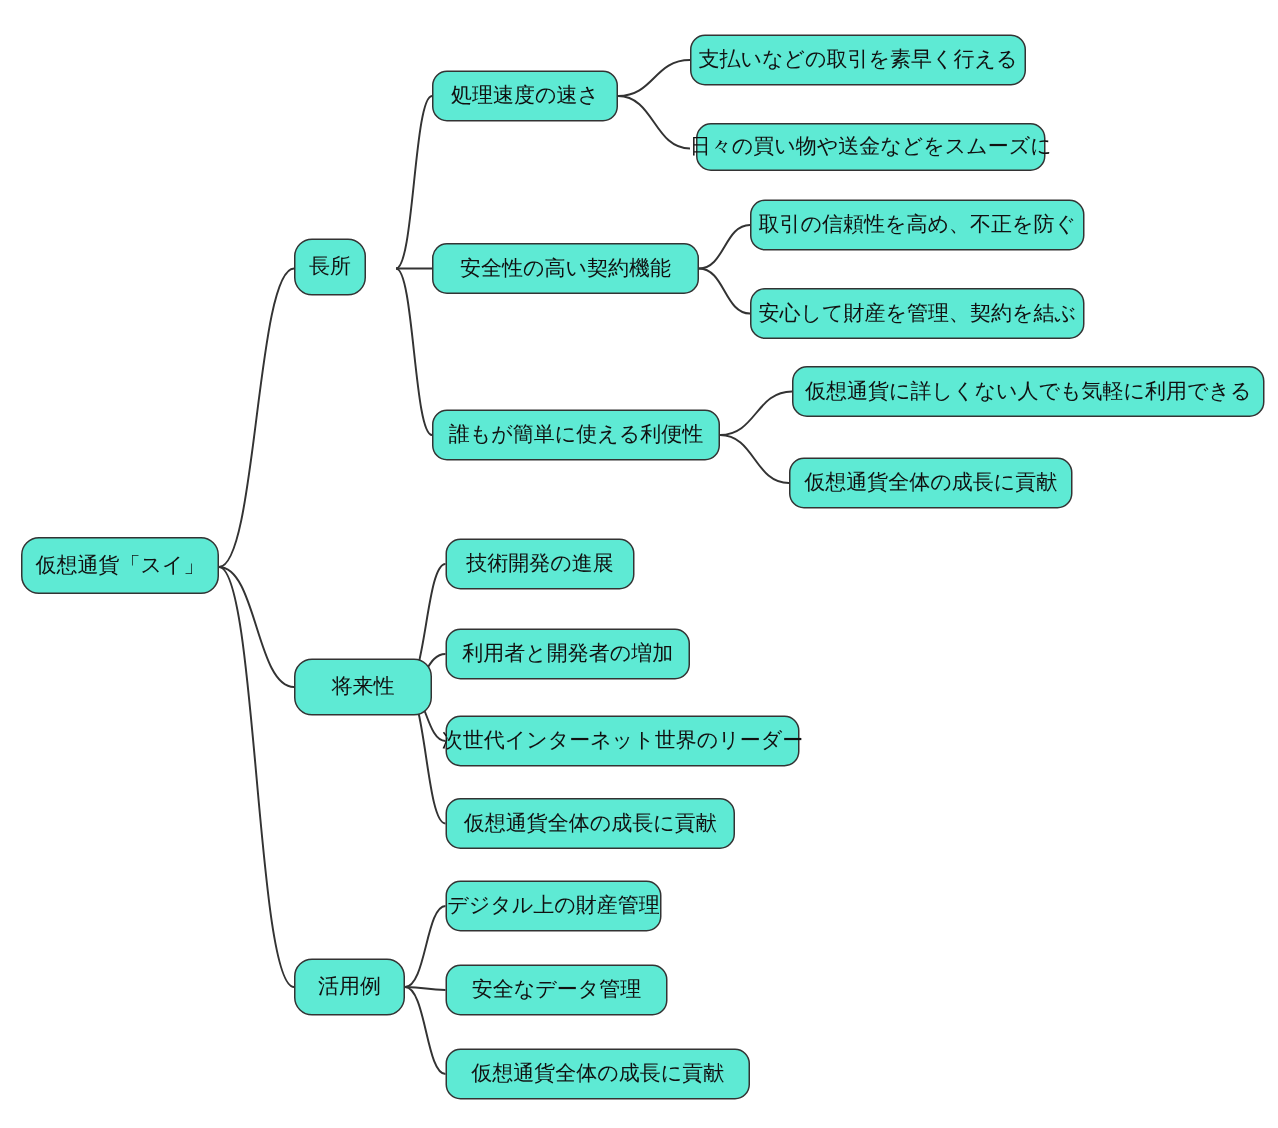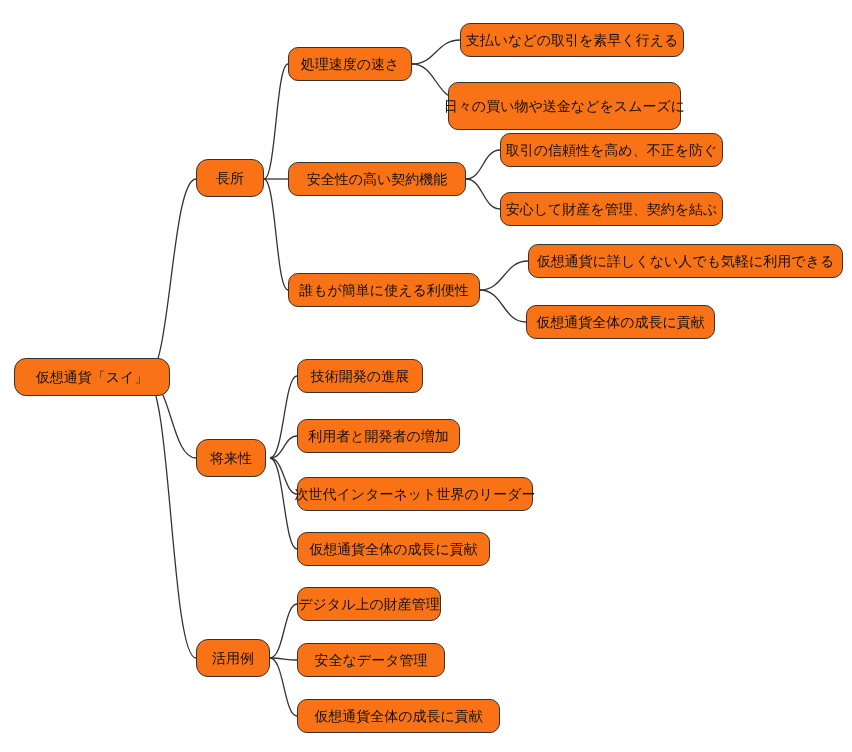--- a/index.html
+++ b/index.html
@@ -27,21 +27,21 @@
     fill: none;
     stroke: #333333;
     stroke-width: 1.3;
   }
   .node {
     position: absolute;
     box-sizing: border-box;
     display: flex;
     align-items: center;
     justify-content: center;
-    background: #f97316;
+    background: #5eead4;
     border: 1.8px solid #333333;
     border-radius: 10px;
     font-size: 14px;
     color: #111111;
     white-space: nowrap;
     line-height: 1;
   }
   .lvl-root, .lvl-branch {
     border-radius: 12px;
     font-size: 14px;
@@ -75,37 +75,37 @@
       <path d="M270,458 C284,458 284,436 297,436"></path>
       <path d="M270,458 C284,458 284,494 297,494"></path>
       <path d="M270,458 C284,458 284,549 297,549"></path>
 
       <path d="M270,658 C284,658 284,604 297,604"></path>
       <path d="M270,658 C284,658 284,660 297,660"></path>
       <path d="M270,658 C284,658 284,716 297,716"></path>
     </g>
   </svg>
 
-  <div class="node lvl-root" style="left:14px;top:358px;width:156px;height:38px">仮想通貨「スイ」</div>
+  <div class="node lvl-root" style="left:14px;top:358px;width:132px;height:38px">仮想通貨「スイ」</div>
 
-  <div class="node lvl-branch" style="left:196px;top:159px;width:68px;height:38px">長所</div>
+  <div class="node lvl-branch" style="left:196px;top:159px;width:48px;height:38px">長所</div>
 
   <div class="node" style="left:288px;top:47px;width:124px;height:34px">処理速度の速さ</div>
   <div class="node" style="left:460px;top:23px;width:224px;height:34px">支払いなどの取引を素早く行える</div>
-  <div class="node" style="left:448px;top:82px;width:233px;height:48px">日々の買い物や送金などをスムーズに</div>
+  <div class="node" style="left:464px;top:82px;width:233px;height:32px">日々の買い物や送金などをスムーズに</div>
 
   <div class="node" style="left:288px;top:162px;width:178px;height:34px">安全性の高い契約機能</div>
   <div class="node" style="left:500px;top:133px;width:223px;height:34px">取引の信頼性を高め、不正を防ぐ</div>
   <div class="node" style="left:500px;top:192px;width:223px;height:34px">安心して財産を管理、契約を結ぶ</div>
 
   <div class="node" style="left:288px;top:273px;width:192px;height:34px">誰もが簡単に使える利便性</div>
   <div class="node" style="left:528px;top:244px;width:315px;height:34px">仮想通貨に詳しくない人でも気軽に利用できる</div>
   <div class="node" style="left:526px;top:305px;width:189px;height:34px">仮想通貨全体の成長に貢献</div>
 
-  <div class="node lvl-branch" style="left:196px;top:439px;width:70px;height:38px">将来性</div>
+  <div class="node lvl-branch" style="left:196px;top:439px;width:92px;height:38px">将来性</div>
 
   <div class="node" style="left:297px;top:359px;width:126px;height:34px">技術開発の進展</div>
   <div class="node" style="left:297px;top:419px;width:163px;height:34px">利用者と開発者の増加</div>
   <div class="node" style="left:297px;top:477px;width:236px;height:34px">次世代インターネット世界のリーダー</div>
   <div class="node" style="left:297px;top:532px;width:193px;height:34px">仮想通貨全体の成長に貢献</div>
 
   <div class="node lvl-branch" style="left:196px;top:639px;width:74px;height:38px">活用例</div>
 
   <div class="node" style="left:297px;top:587px;width:144px;height:34px">デジタル上の財産管理</div>
   <div class="node" style="left:297px;top:643px;width:148px;height:34px">安全なデータ管理</div>

